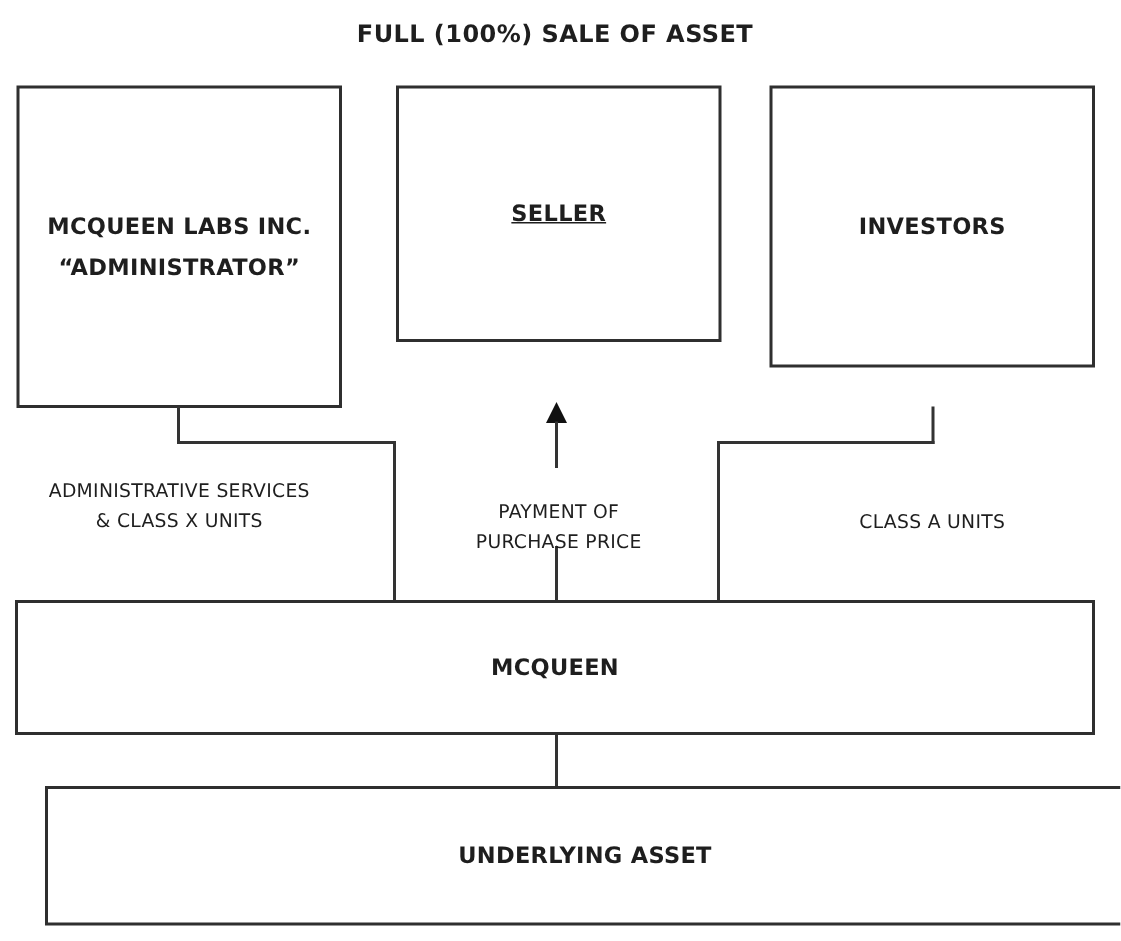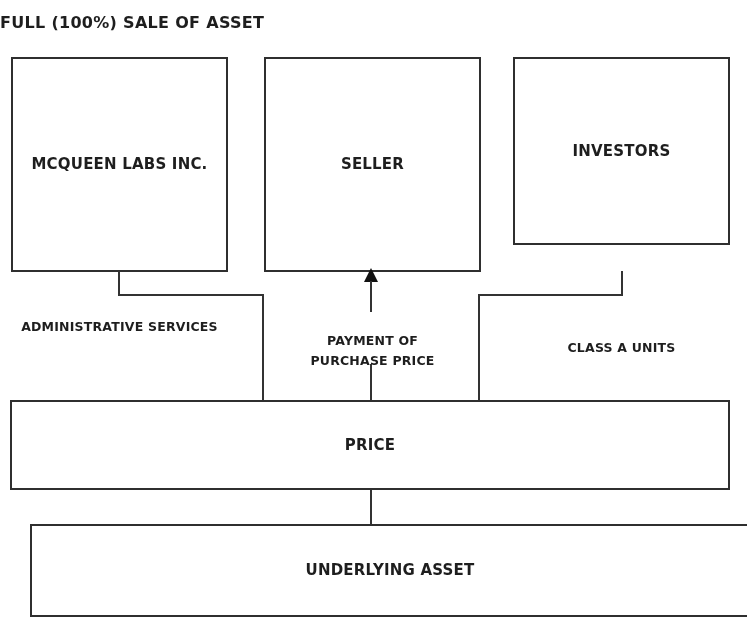--- a/index.html
+++ b/index.html
@@ -14,40 +14,41 @@
     background: #ffffff;
     font-family: "DejaVu Sans", "Liberation Sans", sans-serif;
     color: #1e1e1e;
     overflow: hidden;
   }
   .title {
     position: absolute;
     left: 0;
     top: 13px;
     width: 740px;
+    text-align: center;
     font-size: 16px;
     font-weight: 600;
     letter-spacing: 0.3px;
     white-space: nowrap;
   }
   .box {
     position: absolute;
     box-sizing: border-box;
     border: 2px solid #2f2f2f;
     background: #ffffff;
     display: flex;
     align-items: center;
     justify-content: center;
     text-align: center;
     font-size: 15px;
     font-weight: 600;
     letter-spacing: 0.2px;
   }
   .box-admin      { left: 11px;  top: 57px;  width: 217px; height: 215px; }
-  .box-seller     { left: 264px; top: 57px;  width: 217px; height: 215px; }
+  .box-seller     { left: 264px; top: 57px;  width: 217px; height: 171px; text-decoration: underline; }
   .box-investors  { left: 513px; top: 57px;  width: 217px; height: 188px; }
   .box-series     { left: 10px;  top: 400px; width: 720px; height: 90px; }
   .box-underlying { left: 10px;  top: 524px; width: 720px; height: 93px; margin-left: 20px; }
   .box-text { line-height: 27px; }
   .box-text span { display: block; }
 
   .line {
     position: absolute;
     background: #333333;
   }
@@ -70,39 +71,40 @@
   .l-inv-stub     { left: 621px; top: 271px; width: 2px;   height: 25px; }
   .l-inv-horiz    { left: 478px; top: 294px; width: 145px; height: 2px; }
   .l-inv-vert     { left: 478px; top: 294px; width: 2px;   height: 106px; }
   
   .l-series-under { left: 370px; top: 489px; width: 2px;   height: 36px; }
 
   .edge-label {
     position: absolute;
     text-align: center;
     font-size: 12.5px;
-    font-weight: 700;
+    font-weight: 400;
     letter-spacing: 0.2px;
     line-height: 20px;
   }
   .edge-label span { display: block; }
   .lbl-admin   { left: 11px;  top: 317px; width: 217px; }
   .lbl-payment { left: 264px; top: 319px; width: 217px; margin-top: 12px; }
   .lbl-classa  { left: 513px; top: 338px; width: 217px; }
 </style>
 </head>
 <body>
 
 <div class="canvas">
 
   <div class="title">FULL (100%) SALE OF ASSET</div>
 
   <div class="box box-admin">
     <div class="box-text">
       <span>MCQUEEN LABS INC.</span>
+      <span>“ADMINISTRATOR”</span>
     </div>
   </div>
 
   <div class="box box-seller">
     <div class="box-text">SELLER</div>
   </div>
 
   <div class="box box-investors">
     <div class="box-text">INVESTORS</div>
   </div>
@@ -116,30 +118,31 @@
   <div class="line l-arrow-lower"></div>
 
   <div class="line l-inv-stub"></div>
   <div class="line l-inv-horiz"></div>
   <div class="line l-inv-vert"></div>
 
   <div class="line l-series-under"></div>
 
   <div class="edge-label lbl-admin">
     <span>ADMINISTRATIVE SERVICES</span>
+    <span>&amp; CLASS X UNITS</span>
   </div>
 
   <div class="edge-label lbl-payment">
     <span>PAYMENT OF</span>
     <span>PURCHASE PRICE</span>
   </div>
 
   <div class="edge-label lbl-classa">CLASS A UNITS</div>
 
   <div class="box box-series">
-    <div class="box-text">PRICE</div>
+    <div class="box-text">MCQUEEN</div>
   </div>
 
   <div class="box box-underlying">
     <div class="box-text">UNDERLYING ASSET</div>
   </div>
 
 </div>
 
 </body></html>

